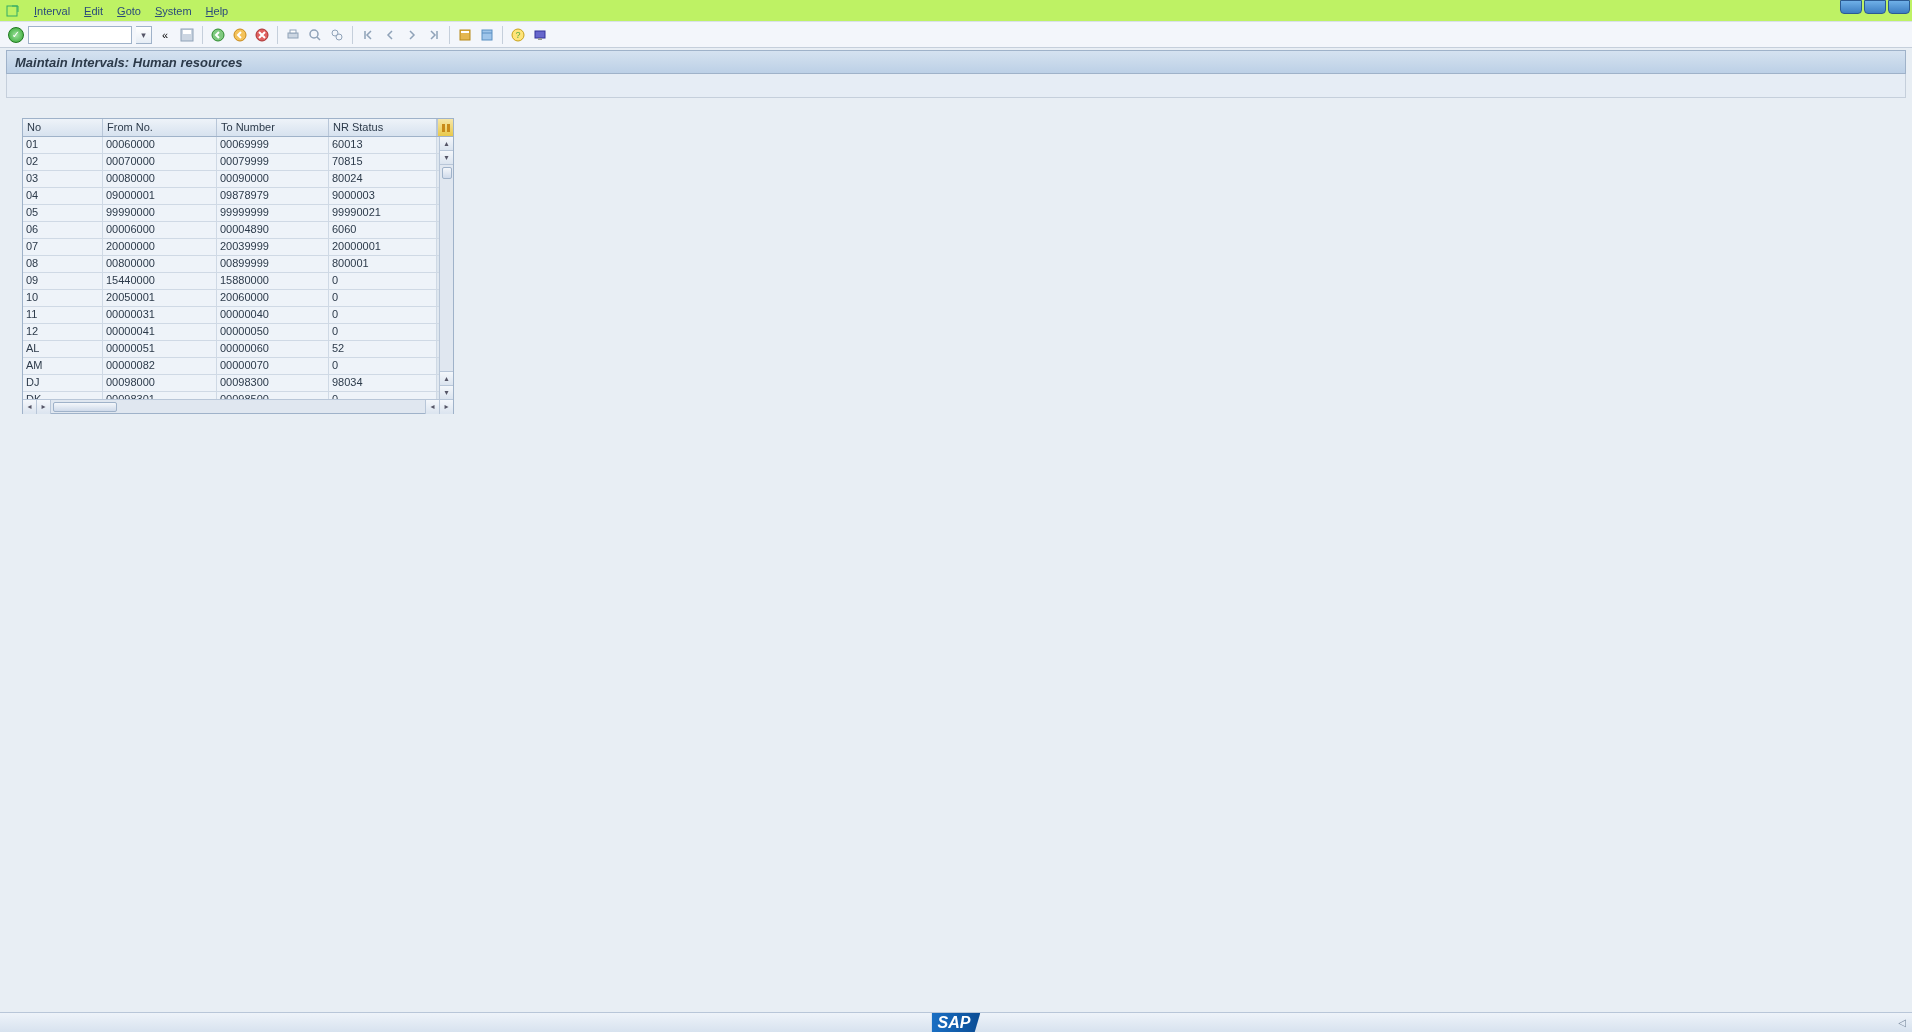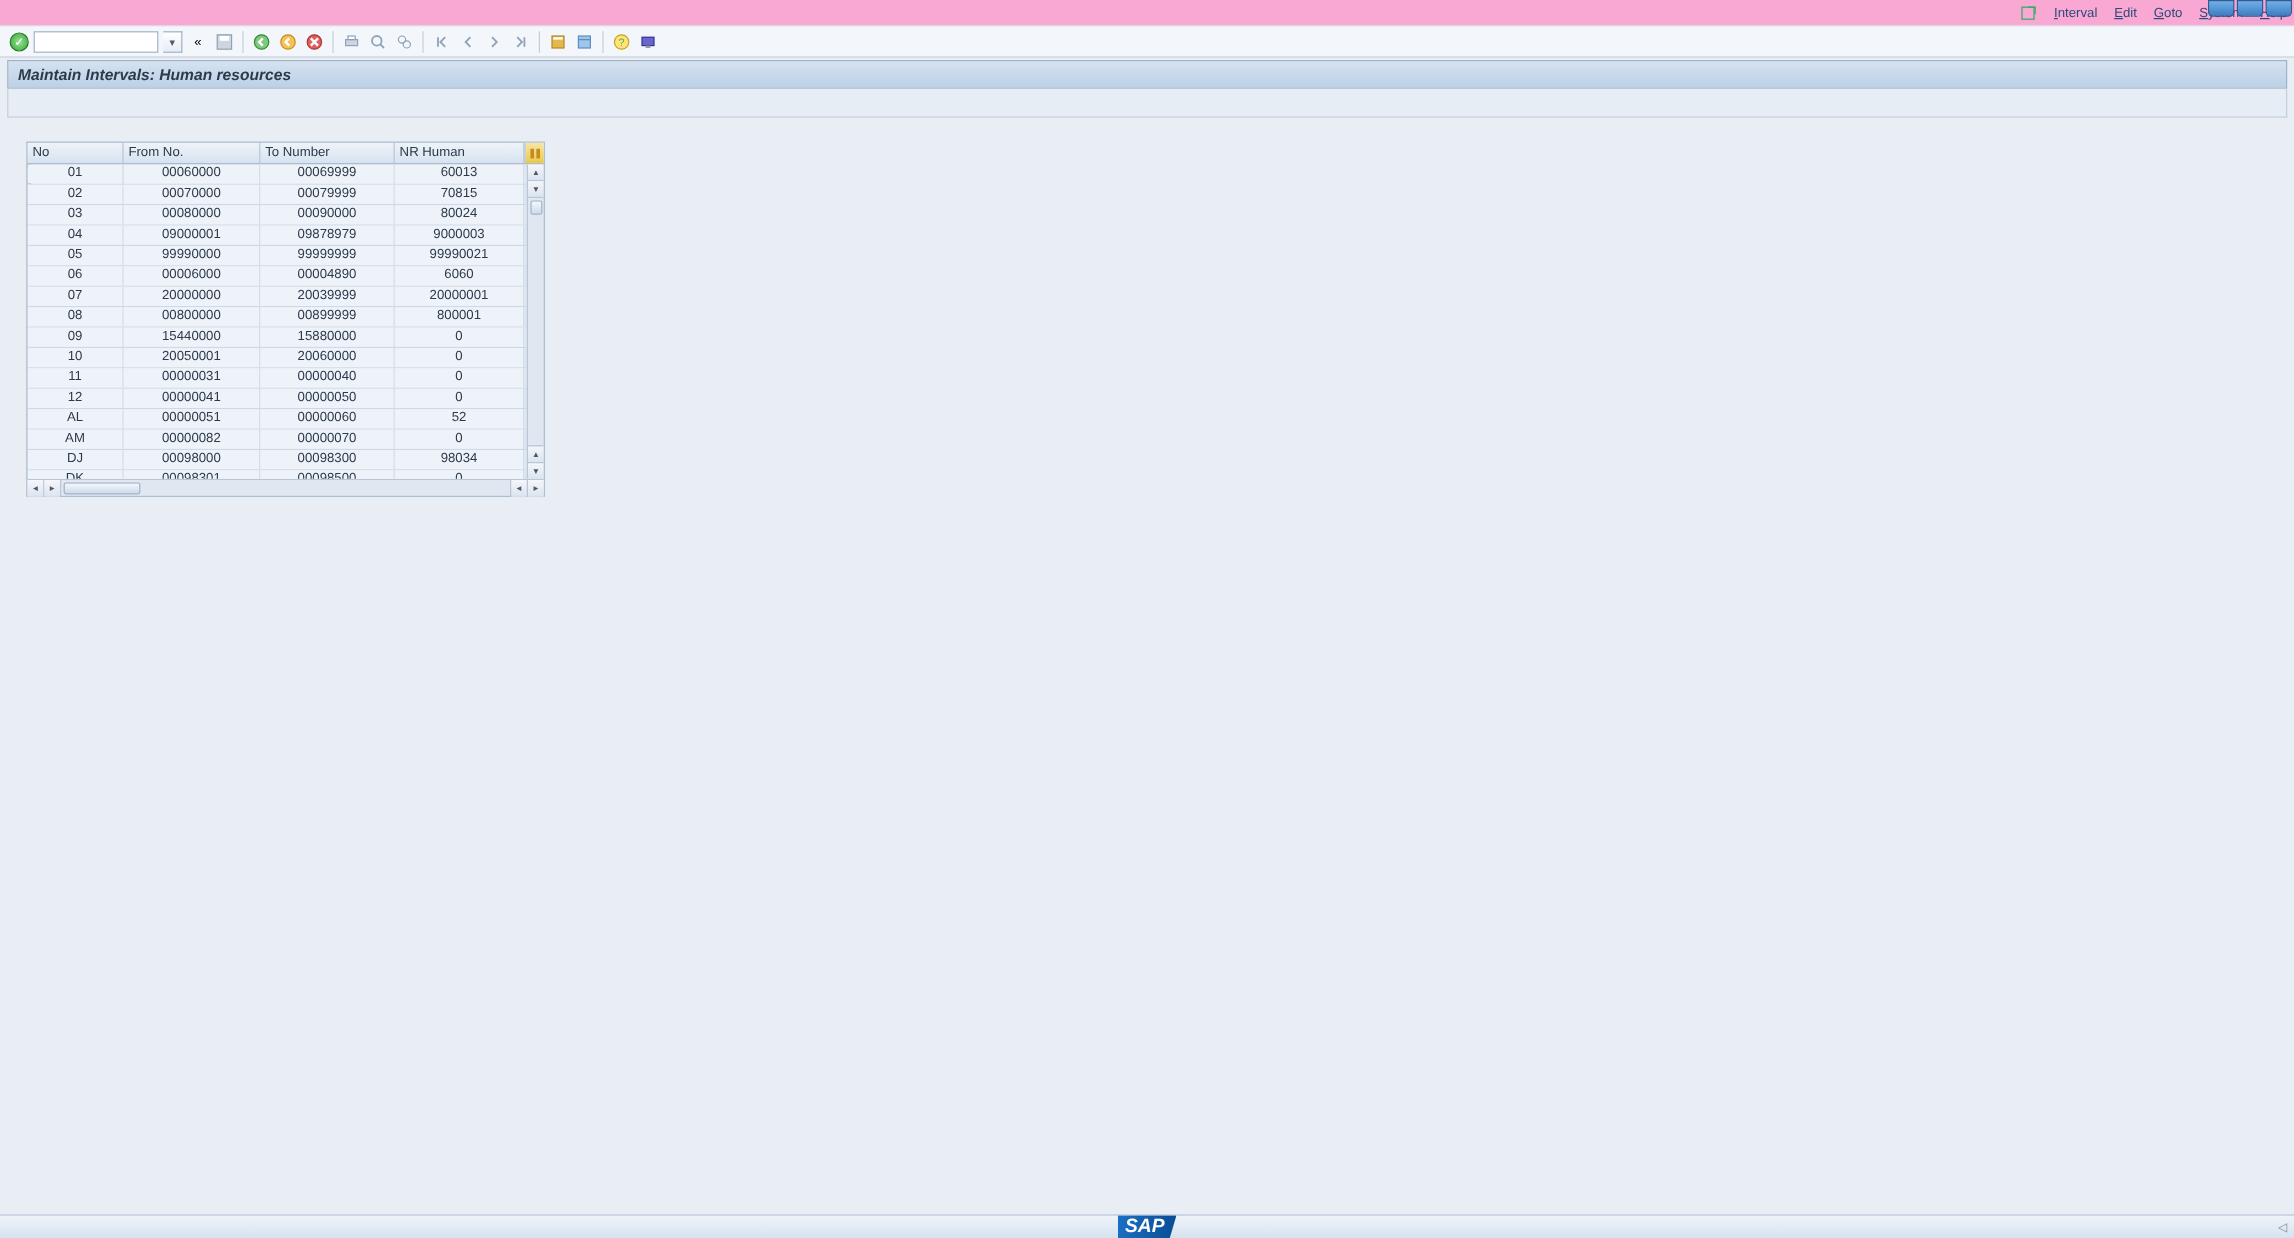--- a/index.html
+++ b/index.html
@@ -4,21 +4,21 @@
 <style>
 * { box-sizing: border-box; margin: 0; padding: 0; }
 html, body { width: 100%; height: 100%; font-family: Arial, sans-serif; font-size: 11px; overflow: hidden; }
 body { background: #e8eef4; display: flex; flex-direction: column; }
 
 
 .window-ctrl { position: absolute; top: 0; right: 2px; display: flex; gap: 2px; }
 .window-ctrl .wbtn { width: 22px; height: 14px; border-radius: 0 0 4px 4px; background: linear-gradient(#6fb0e8,#3d7ec2); border: 1px solid #2c5a92; }
 
 
-.menubar { height: 22px; background: #f9a8d4; border-bottom: 1px solid #d9e1ea; display: flex; align-items: center; padding: 0 6px; gap: 14px; justify-content: flex-end; }
+.menubar { height: 22px; background: #bef264; border-bottom: 1px solid #d9e1ea; display: flex; align-items: center; padding: 0 6px; gap: 14px; }
 .menubar .micon { width: 14px; height: 14px; display:inline-block; }
 .menubar .menu-item { color: #2b4b7a; cursor: default; }
 .menubar .menu-item u { text-decoration: underline; }
 
 
 .toolbar { height: 26px; background: #f3f6fb; border-bottom: 1px solid #c5cfdb; display: flex; align-items: center; padding: 0 8px; gap: 4px; }
 .tb-btn { width: 18px; height: 18px; display: inline-flex; align-items: center; justify-content: center; border-radius: 2px; }
 .tb-sep { width: 1px; height: 18px; background: #c5cfdb; margin: 0 2px; }
 .ok-circle { width: 16px; height: 16px; border-radius: 50%; background: radial-gradient(#9de29d,#2fa52f); border: 1px solid #1e7a1e; display:inline-flex; align-items:center; justify-content:center; color:#fff; font-size:10px; }
 .cmd-input { width: 104px; height: 18px; border: 1px solid #9fb2c9; background: #fff; }
@@ -35,21 +35,21 @@
 
 .content { flex: 1; margin: 16px; background: #e8eef4; overflow: hidden; position: relative; }
 
 
 .grid-wrap { position: absolute; left: 6px; top: 4px; width: 432px; height: 296px; border: 1px solid #9fb2c9; background: #e6edf5; display: flex; flex-direction: column; }
 .grid-header { display: flex; height: 18px; background: linear-gradient(#eef3f9,#d7e2ef); border-bottom: 1px solid #9fb2c9; }
 .grid-header .gh { border-right: 1px solid #b8c6d8; padding: 2px 4px; font-size: 11px; color: #2c3a4a; overflow: hidden; white-space: nowrap; }
 .gh-cfg { width: 16px; display:flex; align-items:center; justify-content:center; background: linear-gradient(#f6e6a8,#e9c94a); border-left:1px solid #b8c6d8; }
 .grid-body { flex: 1; overflow: hidden; position: relative; }
 .grid-rows { position: absolute; left:0; top:0; right:14px; bottom:0; }
-.grow { display: flex; height: 17px; border-bottom: 1px solid #cfd9e5; text-align: center; }
+.grow { display: flex; height: 17px; border-bottom: 1px solid #cfd9e5; }
 .grow:nth-child(odd) { background: #e2e9f1; }
 .grow:nth-child(even) { background: #dde6ef; }
 .gcell { border-right: 1px solid #cfd9e5; padding: 1px 3px; font-size: 11px; color: #2c3a4a; overflow: hidden; white-space: nowrap; background: #e8eef4; }
 .gcell.editable { background: #eef3f9; }
 .col-no { width: 80px; }
 .col-from { width: 114px; }
 .col-to { width: 112px; }
 .col-stat { width: 108px; }
 
 .cursor-cell { position: relative; }
@@ -199,21 +199,21 @@
   <span>Maintain Intervals: Human resources</span>
 </div>
 <div class="apptb"></div>
 
 <div class="content">
   <div class="grid-wrap">
     <div class="grid-header">
       <div class="gh col-no">No</div>
       <div class="gh col-from">From No.</div>
       <div class="gh col-to">To Number</div>
-      <div class="gh col-stat">NR Human</div>
+      <div class="gh col-stat">NR Status</div>
       <div class="gh-cfg">
           <svg width="10" height="10" viewBox="0 0 10 10">
             <rect x="1" y="1" width="3" height="8" fill="#c88a1a"></rect>
             <rect x="6" y="1" width="3" height="8" fill="#c88a1a"></rect>
           </svg>
         </div>
     </div>
     <div class="grid-body">
       <div class="grid-rows" id="grid-rows">
           <div class="grow">

